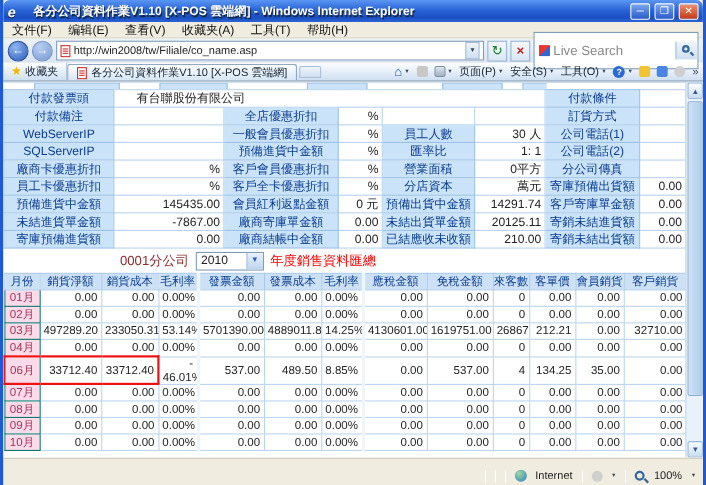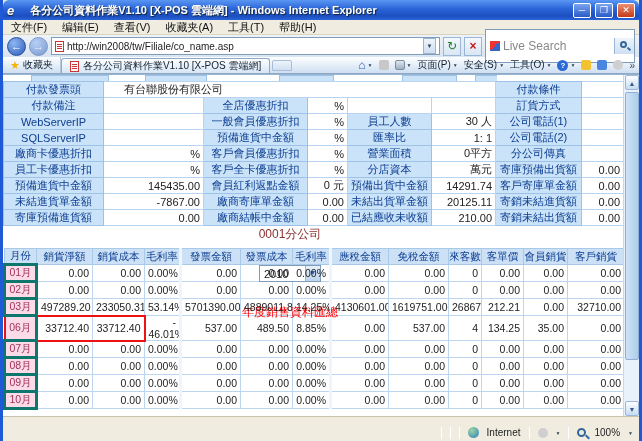--- a/index.html
+++ b/index.html
@@ -88,36 +88,36 @@
   .stub{ position:absolute; top:0; height:12px; background:#cbe3f8; border:1px solid #9cc2e8; }
 
   table{ border-collapse:collapse; table-layout:fixed; width:620px; }
   td,th{ overflow:hidden; white-space:nowrap; }
 
   .form-table td{ height:14px; font-size:11px; padding:0 3px; }
   .fl{ background:#cbe3f8; color:#0b3d91; text-align:center; border:1px solid #9cc2e8; }
   .fv{ background:#fff; color:#222; text-align:right; border:1px solid #b7d5f0; }
   .fv.al{ text-align:left;padding-left:20px; }
 
-  .selector-row{ height:22px; display:flex; align-items:center; gap:22px; padding-left:80px;
-    font-size:12px;flex-direction:column; }
+  .selector-row{ height:22px; display:flex; align-items:center; gap:6px; padding-left:106px;
+    font-size:12px; }
   .branch-label{ color:#8b2f2f; }
   .year-select{ width:62px; height:17px; border:1px solid #7f9db9; background:#fff; display:flex;
     align-items:center; font-size:11px; color:#222; }
   .year-select .val{ flex:1; padding-left:4px; }
   .year-select .arrow{ width:15px; height:15px; background:linear-gradient(180deg,#e8f0fa,#bcd4ee);
     border-left:1px solid #9ab6d5; color:#2a5bb8; font-size:7px; text-align:center; line-height:14px; }
   .caption-red{ color:#f00; }
 
   .m-table th{ height:15px; background:#cde1f6; color:#0b3d91; font-size:10.5px; font-weight:normal;
     border:1px solid #a9c9e8; text-align:center; }
   .m-table td{ height:12px; font-size:10.5px; color:#222; text-align:right; padding:0 3px;
     border:1px solid #bcd6ef; }
   .m-table td.mo{ background:#fbdbe7; color:#a1335c; text-align:center; padding:0;
-    border:3px solid #0f766e; }
+    border:1px solid #0f766e; }
   .grp{ border-left:3px solid #eef5fc !important; }
   td.neg{ white-space:normal; line-height:12px; }
   .hlt{ border-top:2px solid #e11 !important; } .hlb{ border-bottom:2px solid #e11 !important; }
   .hll{ border-left:2px solid #e11 !important;margin-top:29px; } .hlr{ border-right:2px solid #e11 !important; }
 
   
   .vscroll{ position:absolute; top:0; right:0; width:16px; height:100%;
     background:#e9f1fa; border-left:1px solid #c5d8ec; }
   .varrow{ position:absolute; left:1px; width:14px; height:15px; text-align:center; font-size:7px;
     color:#3a5a8c; line-height:15px; background:linear-gradient(180deg,#fdfeff,#c6dcf2);
@@ -416,20 +416,35 @@
               <td>4889011.84</td>
               <td>14.25%</td>
               <td class="grp">4130601.00</td>
               <td>1619751.00</td>
               <td>26867</td>
               <td>212.21</td>
               <td>0.00</td>
               <td>32710.00</td>
             </tr>
             <tr>
+              <td class="mo">04月</td>
+              <td>0.00</td>
+              <td>0.00</td>
+              <td>0.00%</td>
+              <td class="grp">0.00</td>
+              <td>0.00</td>
+              <td>0.00%</td>
+              <td class="grp">0.00</td>
+              <td>0.00</td>
+              <td>0</td>
+              <td>0.00</td>
+              <td>0.00</td>
+              <td>0.00</td>
+            </tr>
+            <tr>
               <td class="mo hlt hlb hll">06月</td>
               <td class="hlt hlb">33712.40</td>
               <td class="hlt hlb hlr">33712.40</td>
               <td class="neg">-<br>46.01%</td>
               <td class="grp">537.00</td>
               <td>489.50</td>
               <td>8.85%</td>
               <td class="grp">0.00</td>
               <td>537.00</td>
               <td>4</td>

